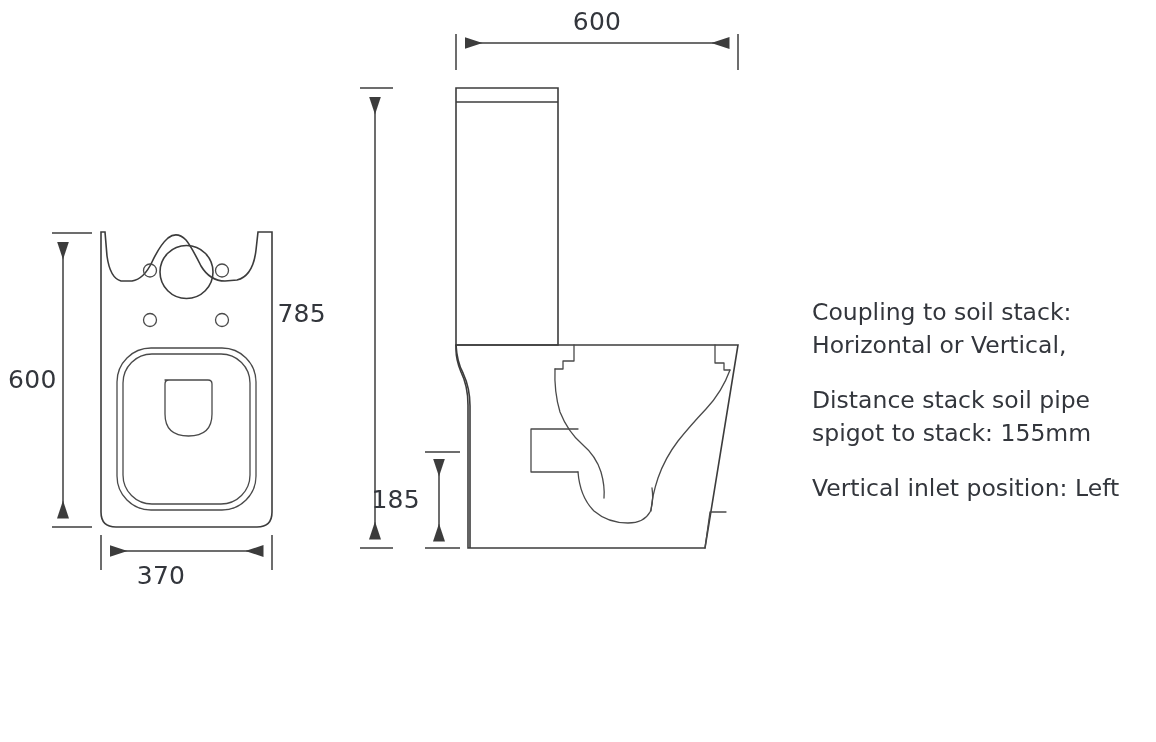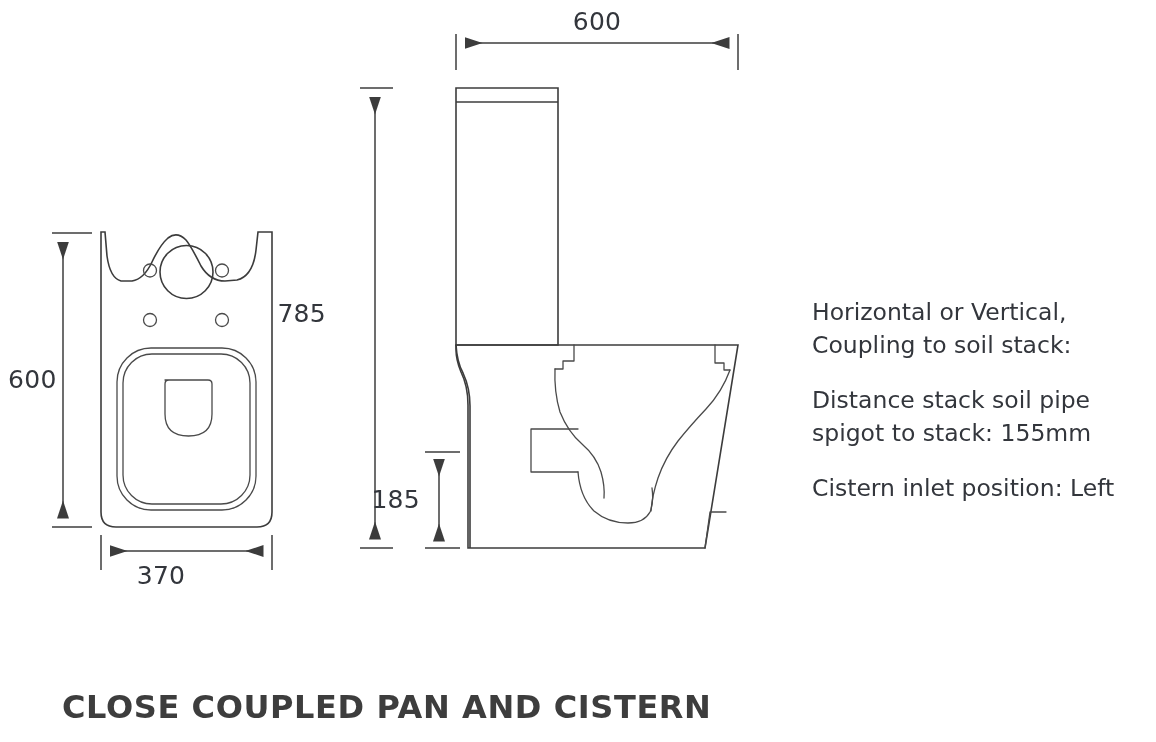--- a/index.html
+++ b/index.html
@@ -234,31 +234,28 @@
         <line class="ext-line" x1="425" y1="548" x2="460" y2="548"></line>
         <line class="dim-line" x1="439" y1="460" x2="439" y2="540" marker-start="url(#arrA)" marker-end="url(#arrA)"></line>
         <text class="dim-text" x="420" y="508" text-anchor="end">185</text>
       </g>
     </g>
   </svg>
 
   <div class="spec-block">
 
     <p class="spec-para">
+      <span class="spec-line">Coupling to soil stack:</span>
       <span class="spec-line">Horizontal or Vertical,</span>
-      <span class="spec-line">Coupling to soil stack:</span>
     </p>
 
     <p class="spec-para">
       <span class="spec-line">Distance stack soil pipe</span>
       <span class="spec-line">spigot to stack: 155mm</span>
     </p>
 
     <p class="spec-para">
-      <span class="spec-line">Cistern inlet position: Left</span>
+      <span class="spec-line">Vertical inlet position: Left</span>
     </p>
   </div>
 
-  <div class="title-bar">
-    <h1 class="title-text">CLOSE COUPLED PAN AND CISTERN</h1>
-  </div>
 
 </div>
 
 </body></html>

